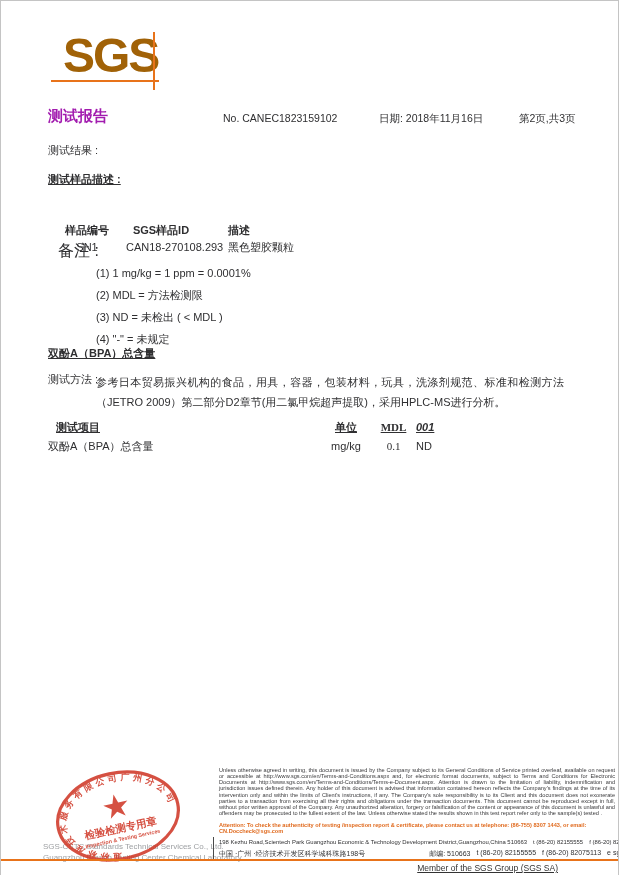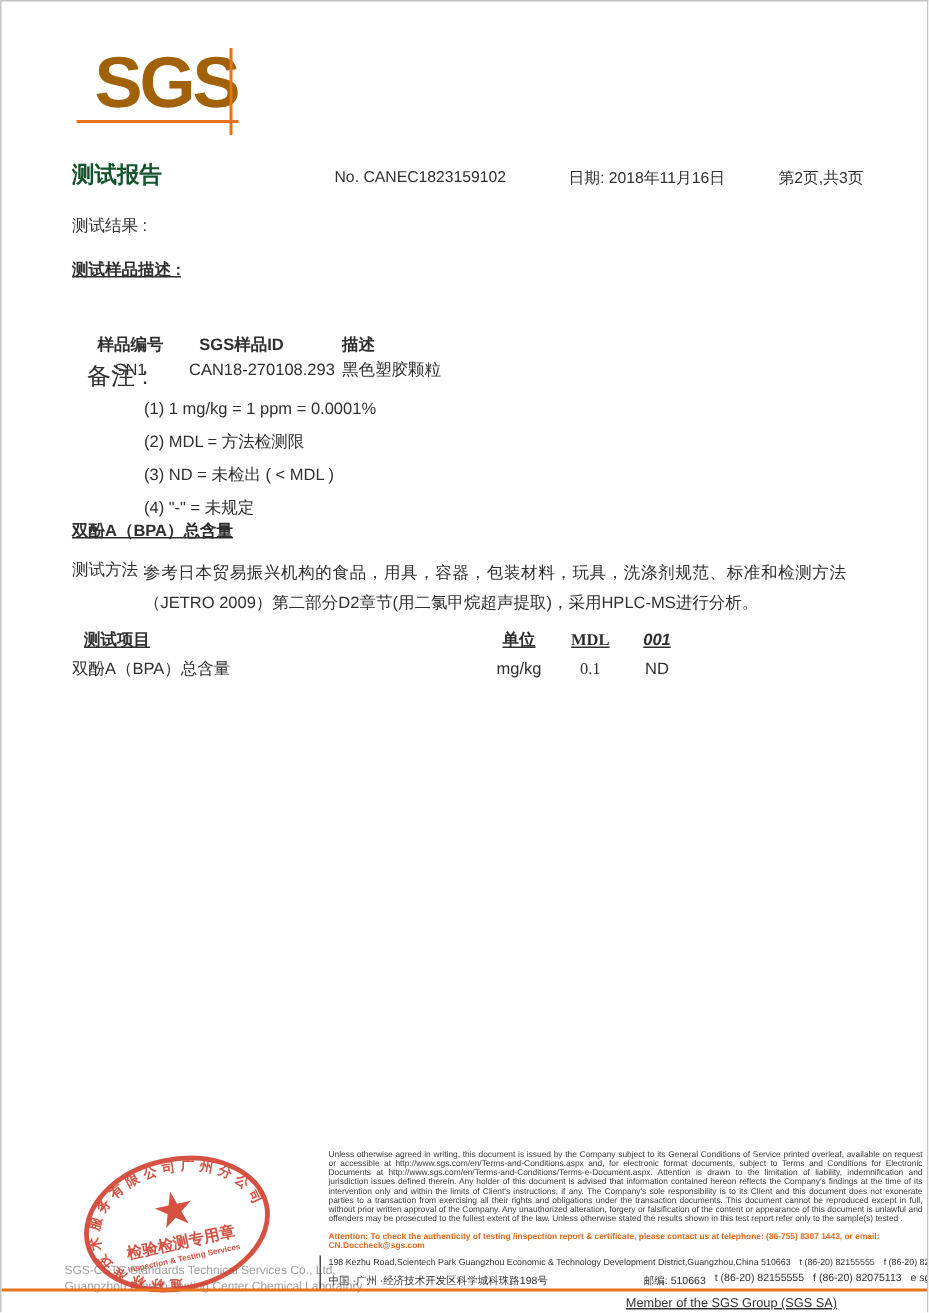--- a/index.html
+++ b/index.html
@@ -19,21 +19,21 @@
 
   
   .logo-text{
     left:62px;top:31px;
     font-size:48px;font-weight:bold;line-height:48px;
     letter-spacing:-2px;color:#a16207;
   }
   .logo-hline{left:50px;top:79px;width:108px;height:2px;background:#e8731a;}
   .logo-vline{left:152px;top:31px;width:2px;height:58px;background:#e8731a;}
 
-  .report-title{left:47px;top:106px;font-size:15px;font-weight:bold;color:#14532d;}
+  .report-title{left:47px;top:106px;font-size:15px;font-weight:bold;color:#a21caf;}
   .report-no{left:222px;top:111px;font-size:10.5px;}
   .report-date{left:378px;top:111px;font-size:10.5px;}
   .report-page{left:518px;top:111px;font-size:10.5px;}
 
   
   .results-label{left:47px;top:142px;font-size:11px;}
   .sample-desc-title{left:47px;top:171px;font-size:11px;font-weight:bold;text-decoration:underline;}
 
   .sample-table{left:47px;top:198px;width:420px;font-size:11px;}
   .s-row{display:flex;line-height:17px;white-space:nowrap;}
@@ -50,21 +50,21 @@
   .method-label{left:47px;top:371px;font-size:11px;}
   .method-text{left:95px;top:371px;width:468px;font-size:11px;line-height:20px;text-align:justify;}
 
   .result-table{left:47px;top:417px;width:412px;font-size:11px;}
   .r-row{display:flex;line-height:18px;white-space:nowrap;}
   .r-row.head{margin-bottom:1px;}
   .r-item{flex:1 1 auto;}
   .r-item .hd{margin-left:8px;font-weight:bold;text-decoration:underline;}
   .r-unit{flex:0 0 50px;text-align:center;}
   .r-mdl{flex:0 0 45px;text-align:center;font-family:Liberation Serif, serif;}
-  .r-001{flex:0 0 44px;text-align:center;}
+  .r-001{flex:0 0 44px;}
   .r-row.head .u{text-decoration:underline;font-weight:bold;}
   .r-row.head .r-001 .u{font-style:italic;}
 
   
   .company-lines{left:42px;top:840px;font-size:8px;line-height:11px;color:#9ea0a3;white-space:nowrap;}
   .stamp-svg{left:52px;top:768px;}
 
   .disclaimer{
     left:218px;top:766px;width:396px;
     font-size:5.6px;line-height:6.15px;

